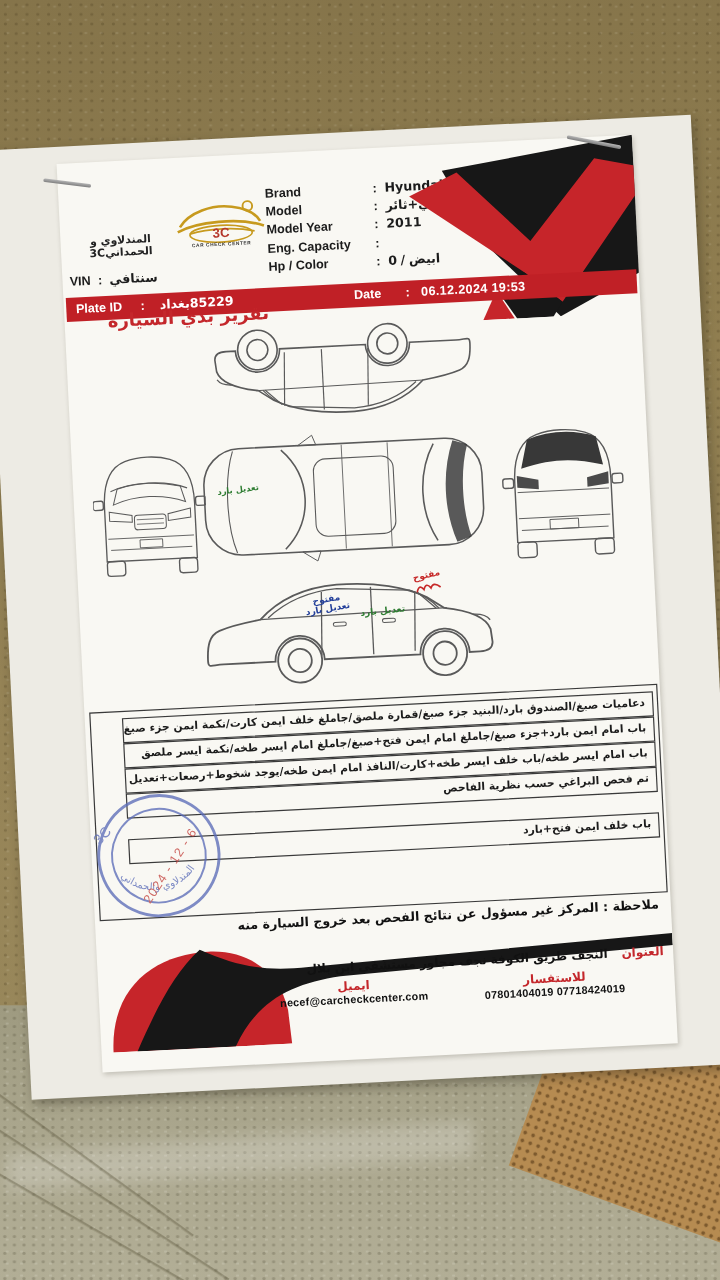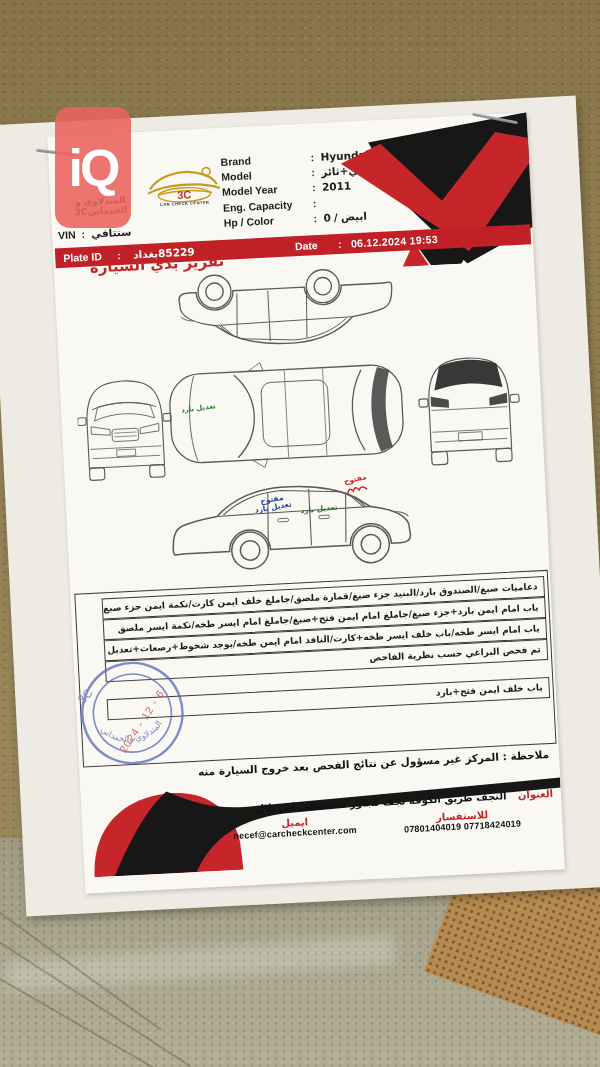--- a/index.html
+++ b/index.html
@@ -336,16 +336,13 @@
     </div>
     <div class="contact emailb">
       <div class="lbl" dir="rtl">ايميل</div>
       <div class="val">necef@carcheckcenter.com</div>
     </div>
   </div>
 
   <div class="staple s-left"></div>
   <div class="staple s-right"></div>
 
-  <div class="watermark">
-    <span>iQ</span>
-  </div>
 </div>
 
 </body></html>

